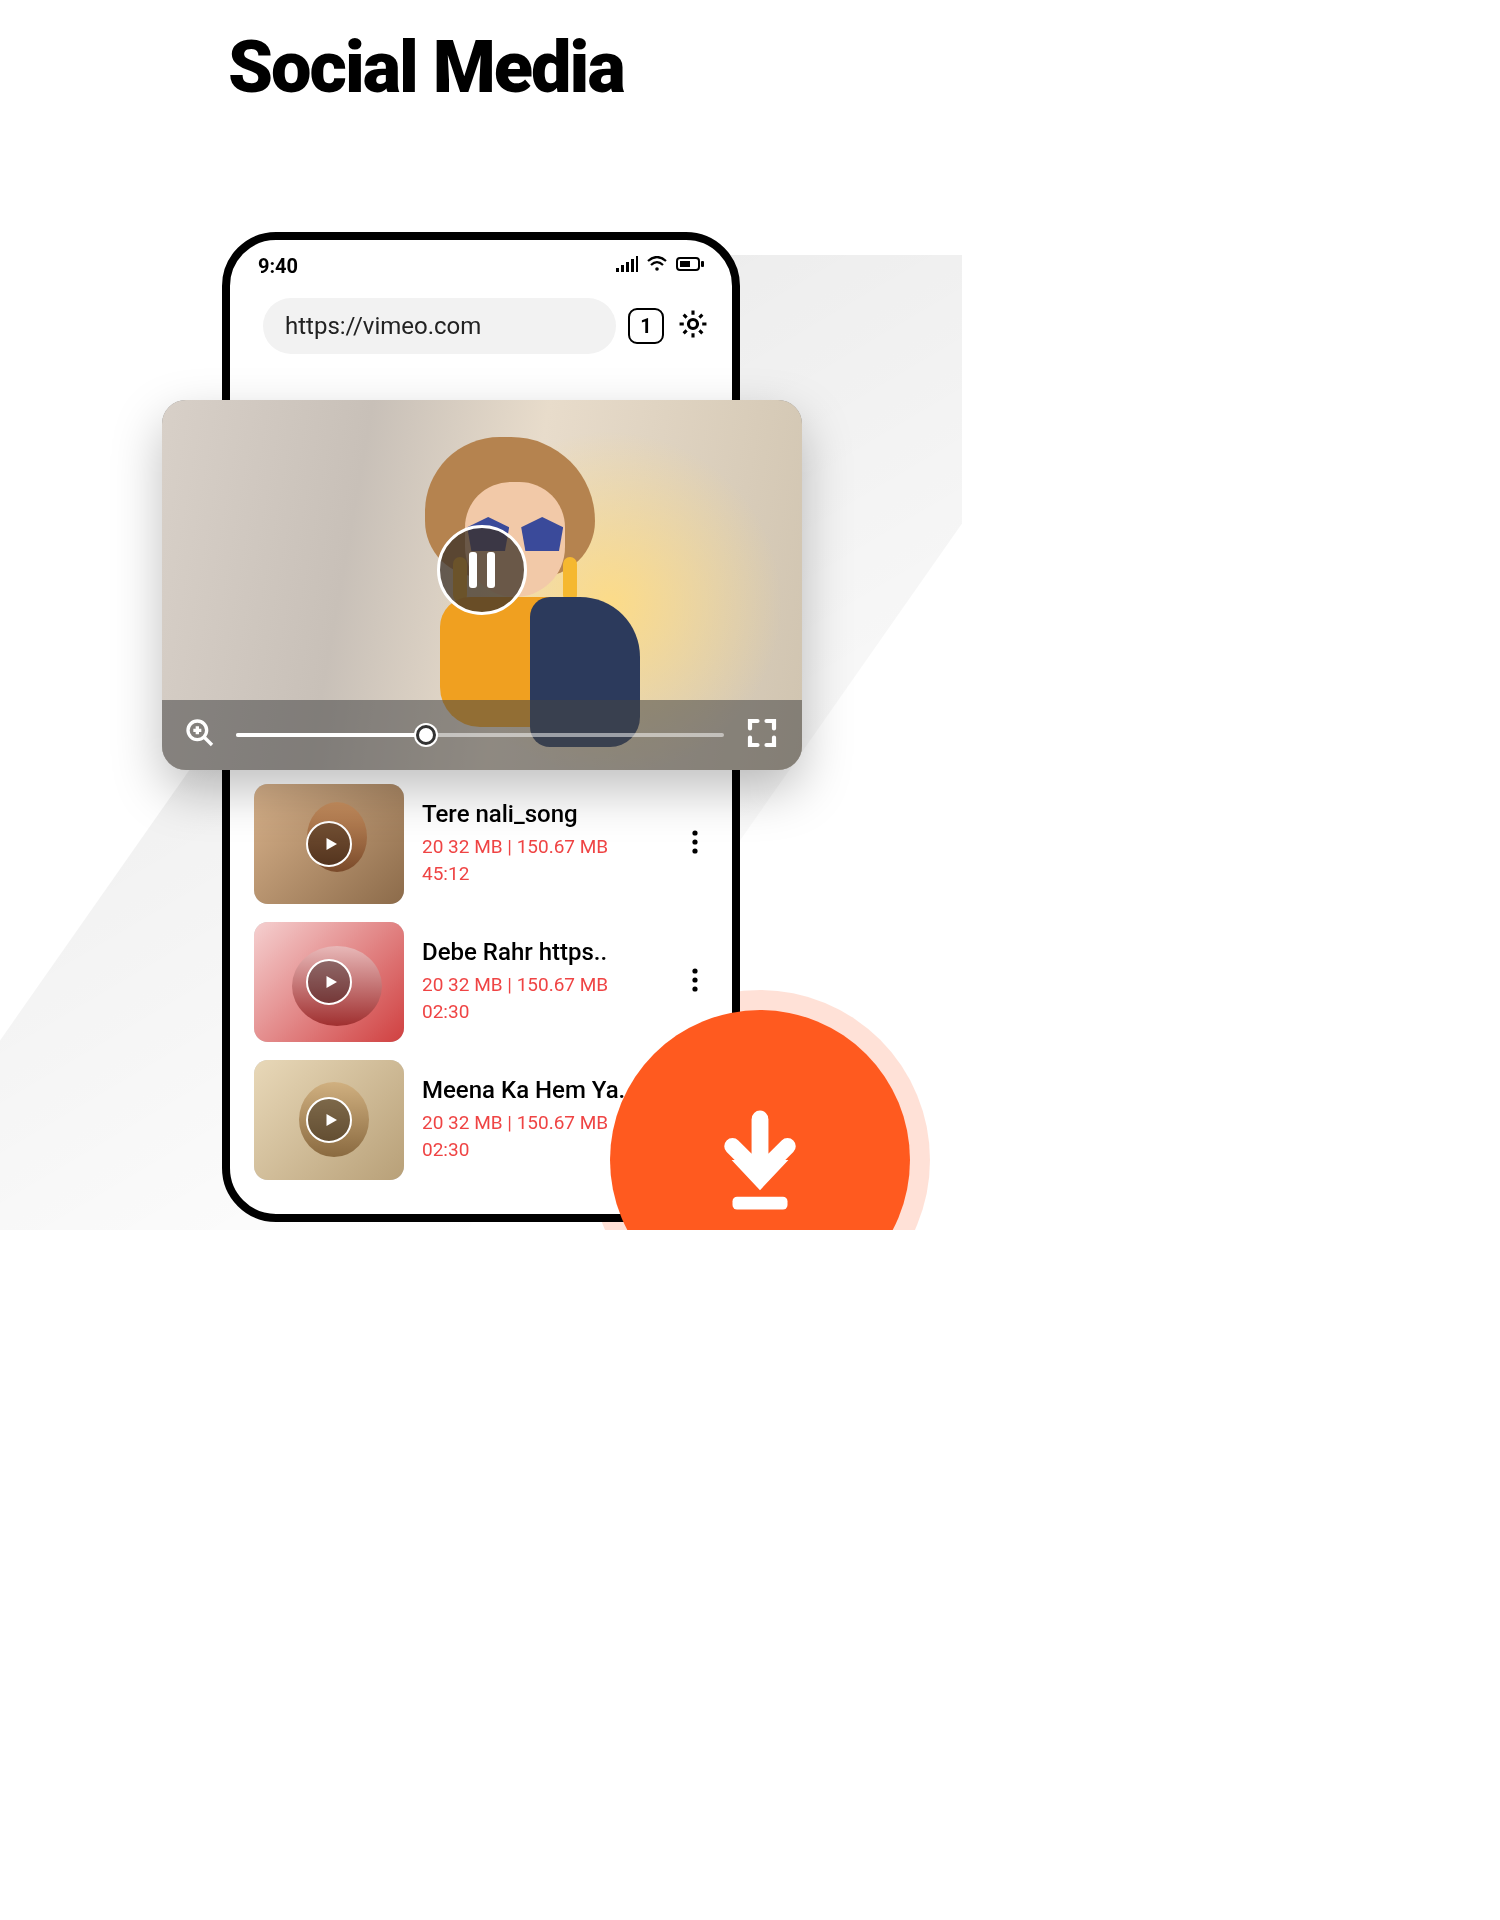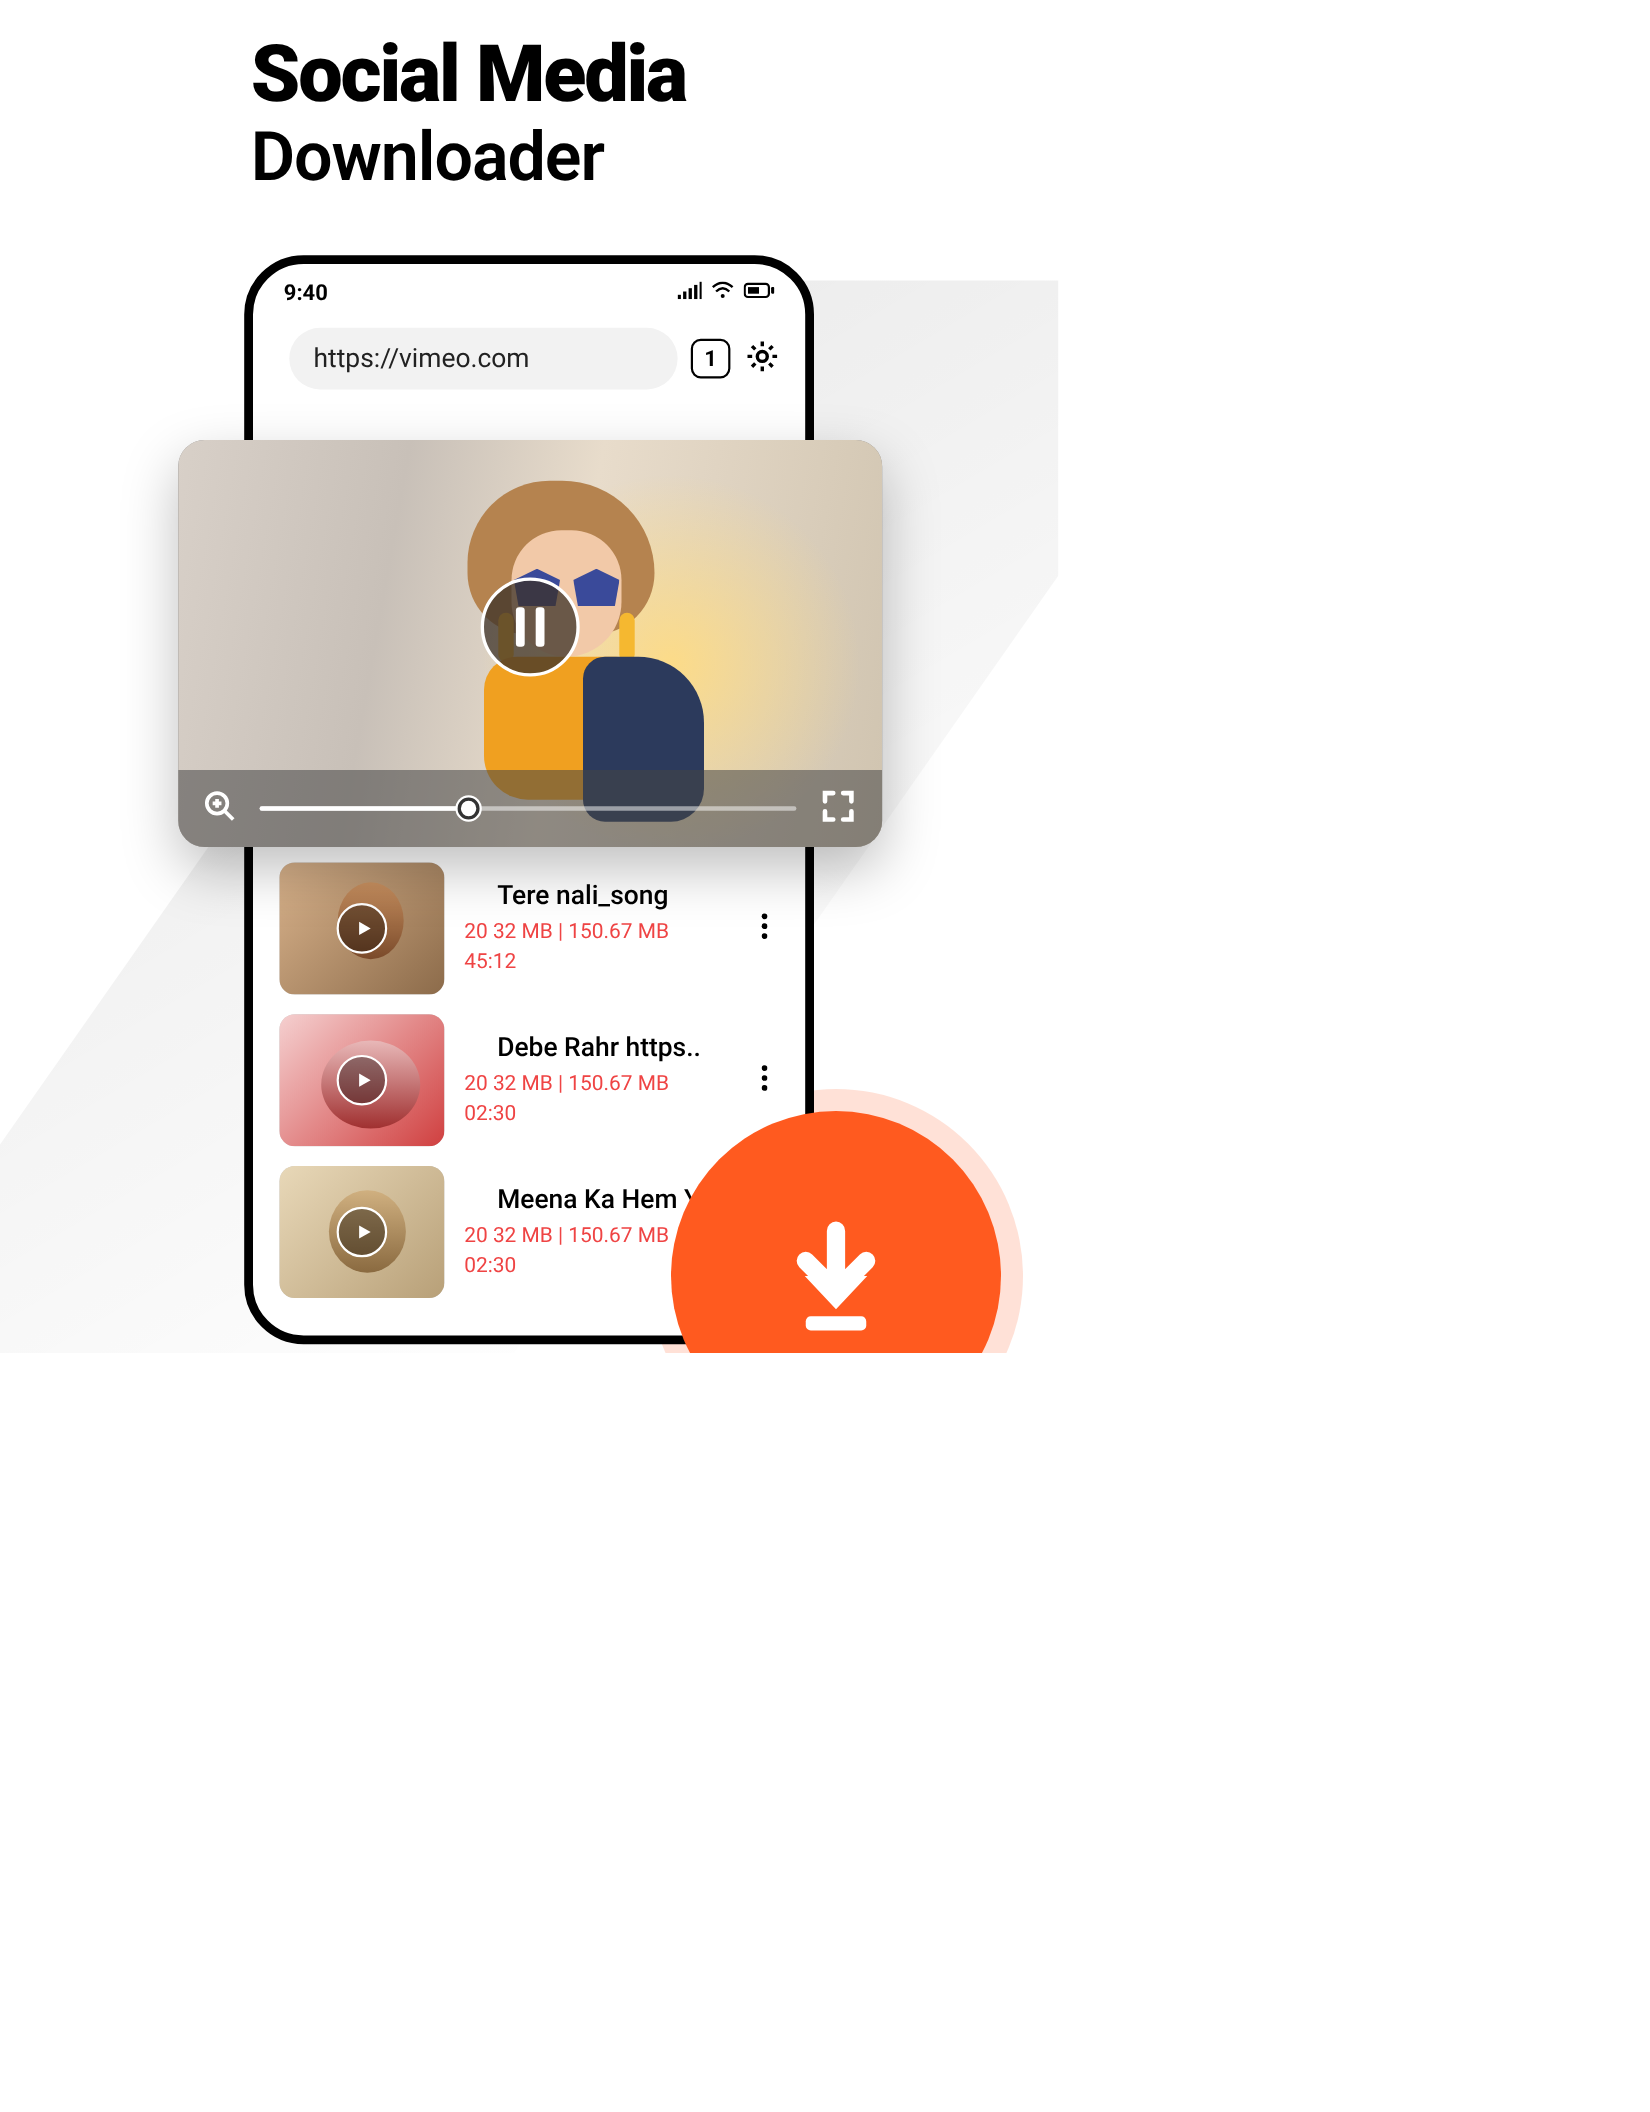--- a/index.html
+++ b/index.html
@@ -131,21 +131,20 @@
     align-items: center;
     justify-content: center;
   }
   .thumb-play svg { width: 18px; height: 18px; margin-left: 3px; }
   .video-info { flex: 1; }
   .video-title {
     font-size: 24px;
     font-weight: 500;
     color: #000;
     margin-bottom: 6px;
-    margin-left: 30px;
   }
   .video-meta {
     font-size: 19px;
     color: #ef4444;
     line-height: 1.4;
   }
   .video-more {
     padding: 10px;
   }
   .video-more svg { width: 6px; height: 24px; }
@@ -280,21 +279,20 @@
   .hero-top{position:absolute;left:35px;top:160px;width:150px;height:130px;background:#f0a020;border-radius:30px 30px 40px 40px;}
   .hero-jacket{position:absolute;left:125px;top:160px;width:110px;height:150px;background:#2c3a5c;border-radius:20px 60px 30px 20px;}
   .hero-earring-l,.hero-earring-r{position:absolute;top:120px;width:14px;height:45px;background:#f5b830;border-radius:7px;}
   .hero-earring-l{left:48px;} .hero-earring-r{left:158px;}
 </style>
 </head>
 <body>
 
 <div class="title-block">
   <div class="title-line1">Social Media</div>
-  <div class="title-line2">Downloader</div>
 </div>
 
 <div class="phone-shadow"></div>
 
 <div class="phone">
 
   <div class="status-bar">
     <div class="status-time">9:40</div>
     <div class="status-icons">
       <span>

